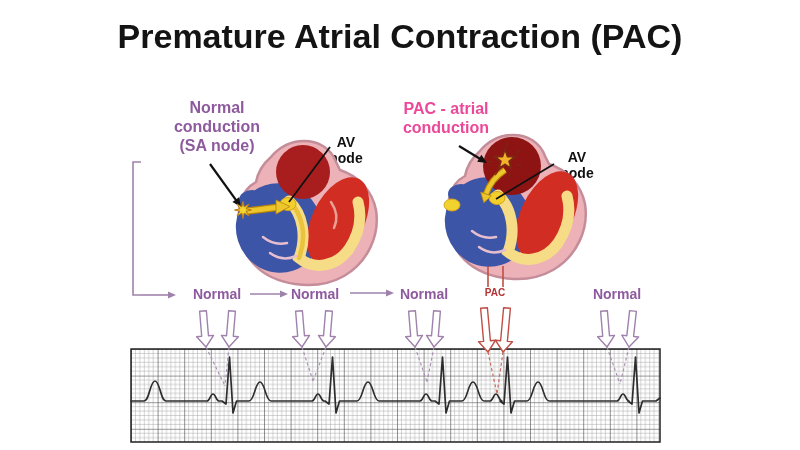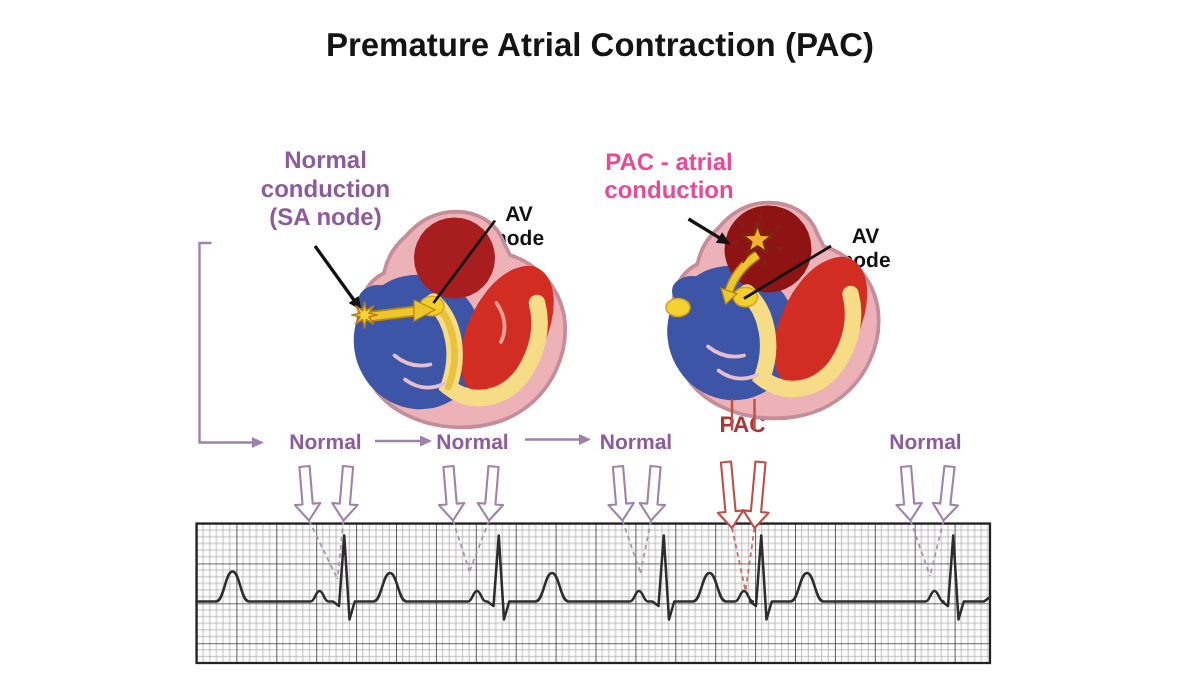--- a/index.html
+++ b/index.html
@@ -1,26 +1,26 @@
 <!DOCTYPE html>
 <html><head>
 <meta charset="utf-8">
 <style>
   html,body{margin:0;padding:0;background:#ffffff;}
   .canvas{position:relative;width:800px;height:450px;background:#ffffff;overflow:hidden;
           font-family:"Liberation Sans",sans-serif;}
   svg{position:absolute;left:0;top:0;}
   .lbl{position:absolute;text-align:center;font-weight:bold;}
-  .title{left:0;right:0;top:17px;font-size:22px;color:#141414;letter-spacing:0px;}
+  .title{left:0;right:0;top:17px;font-size:34px;color:#141414;letter-spacing:0px;}
   .heart-lbl{white-space:pre-line;line-height:19px;font-size:16px;width:160px;}
   .left-heart-lbl{left:137px;top:98px;color:#8d5a9e;}
   .right-heart-lbl{left:366px;top:99px;color:#ec4899;}
   .av-lbl{font-size:14px;color:#111;width:52px;}
   .seq-lbl{font-size:14px;color:#8d5a9e;width:84px;top:286px;}
-  .seq-pac{font-size:15px;color:#b23335;top:275px;}
+  .seq-pac{font-size:10px;color:#b23335;top:287px;}
 </style>
 </head>
 <body>
 
 <div class="canvas">
 
   <div class="lbl title">Premature Atrial Contraction (PAC)</div>
 
   <div class="lbl heart-lbl left-heart-lbl">Normal
 conduction

